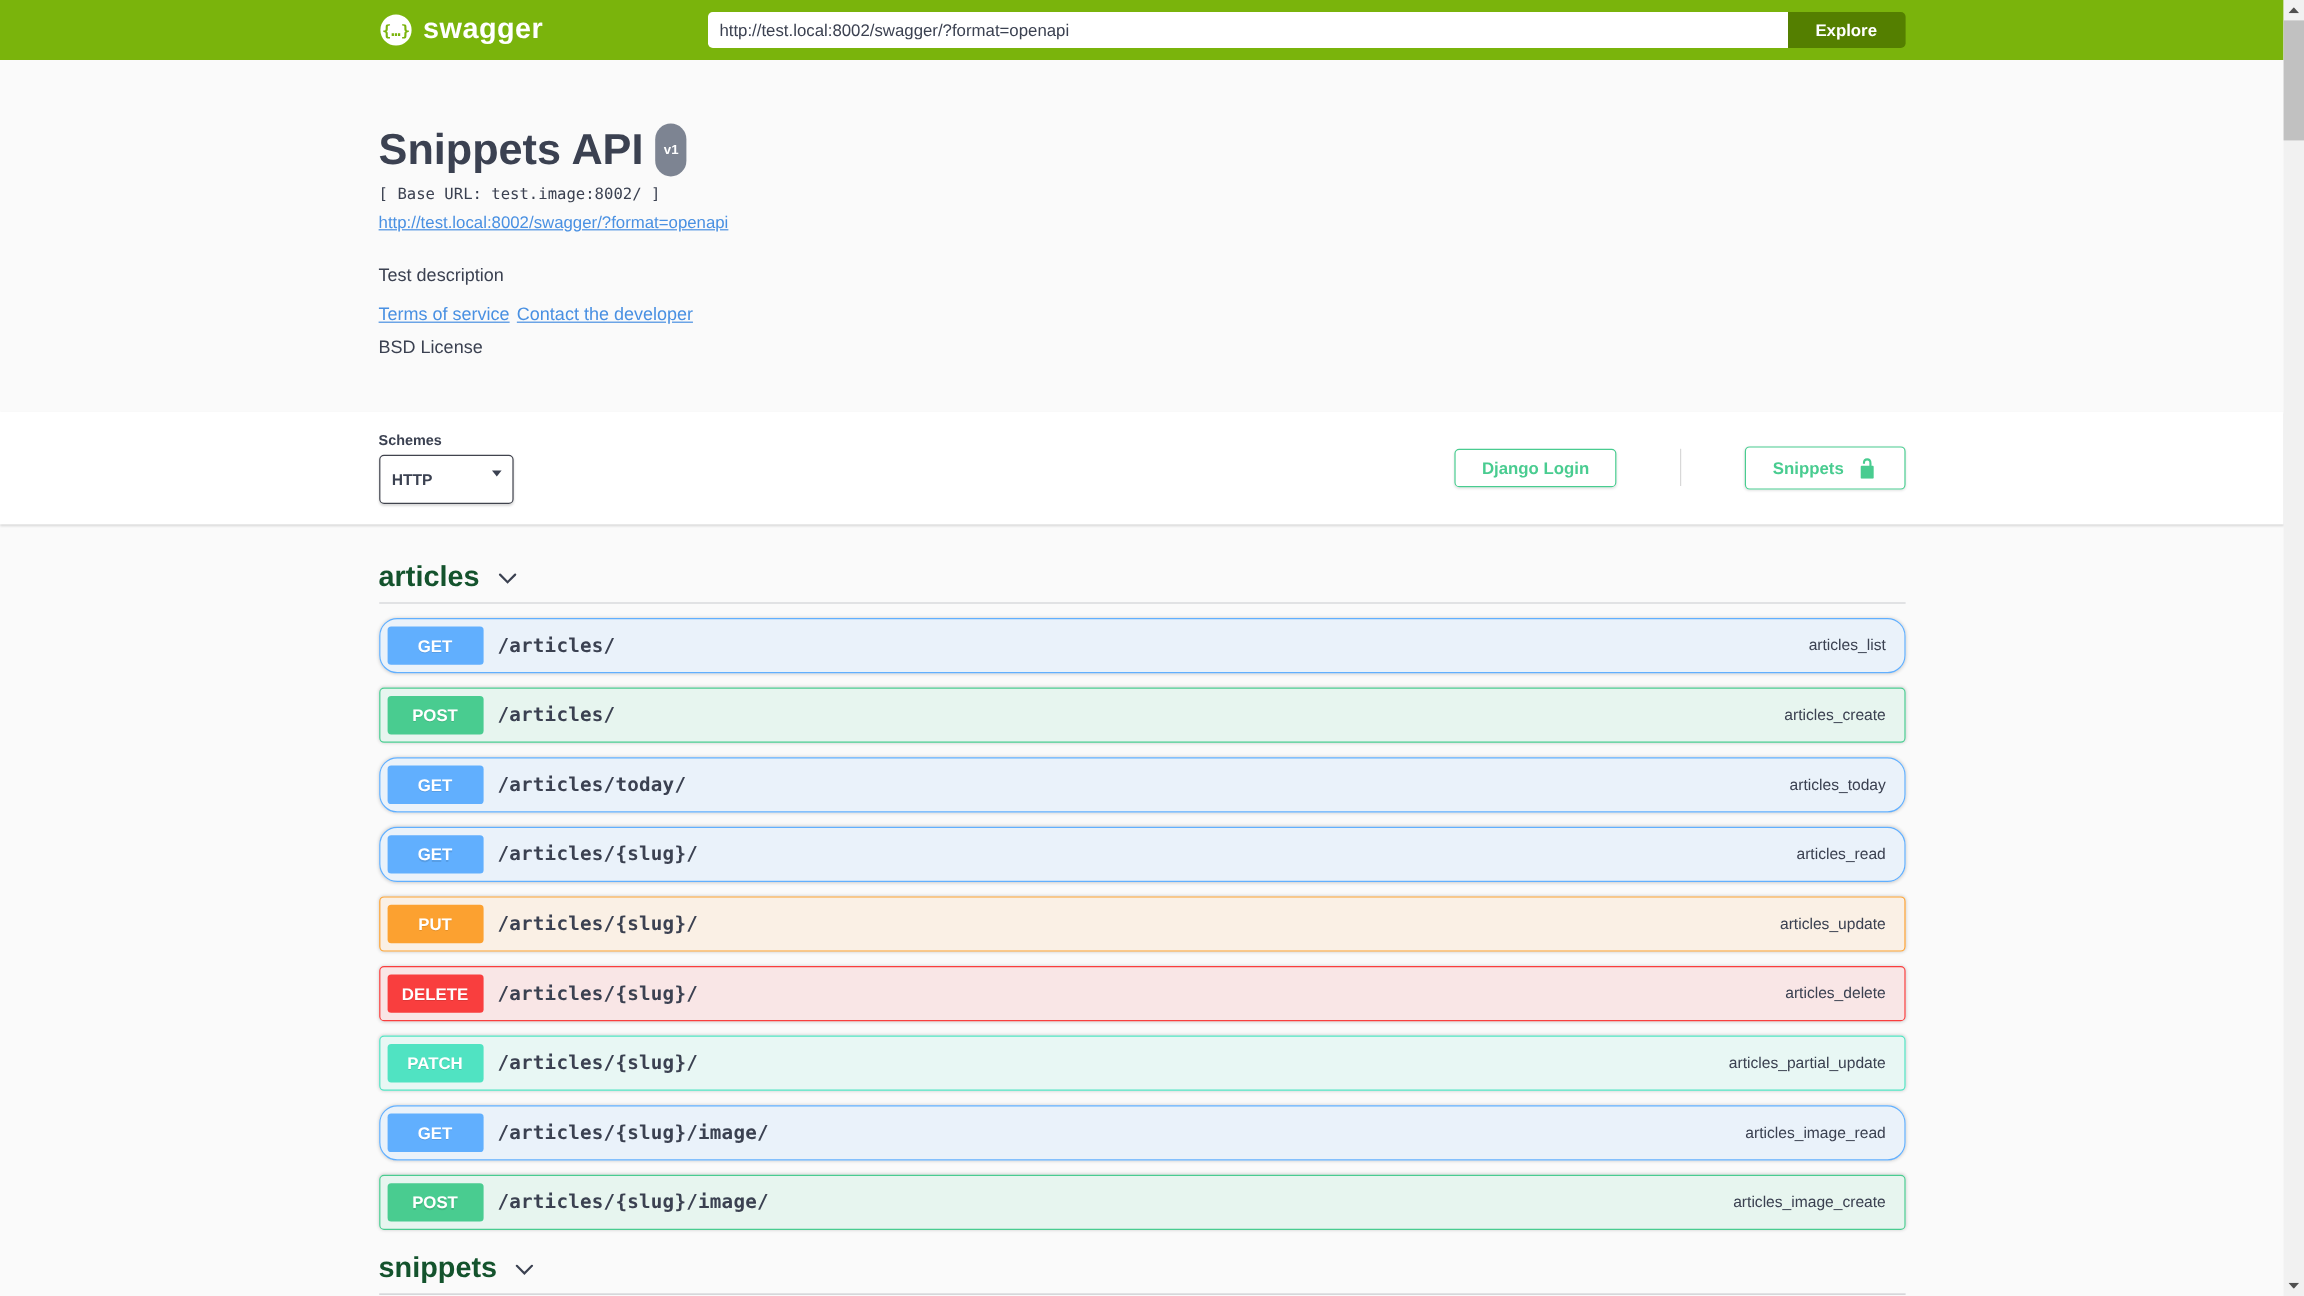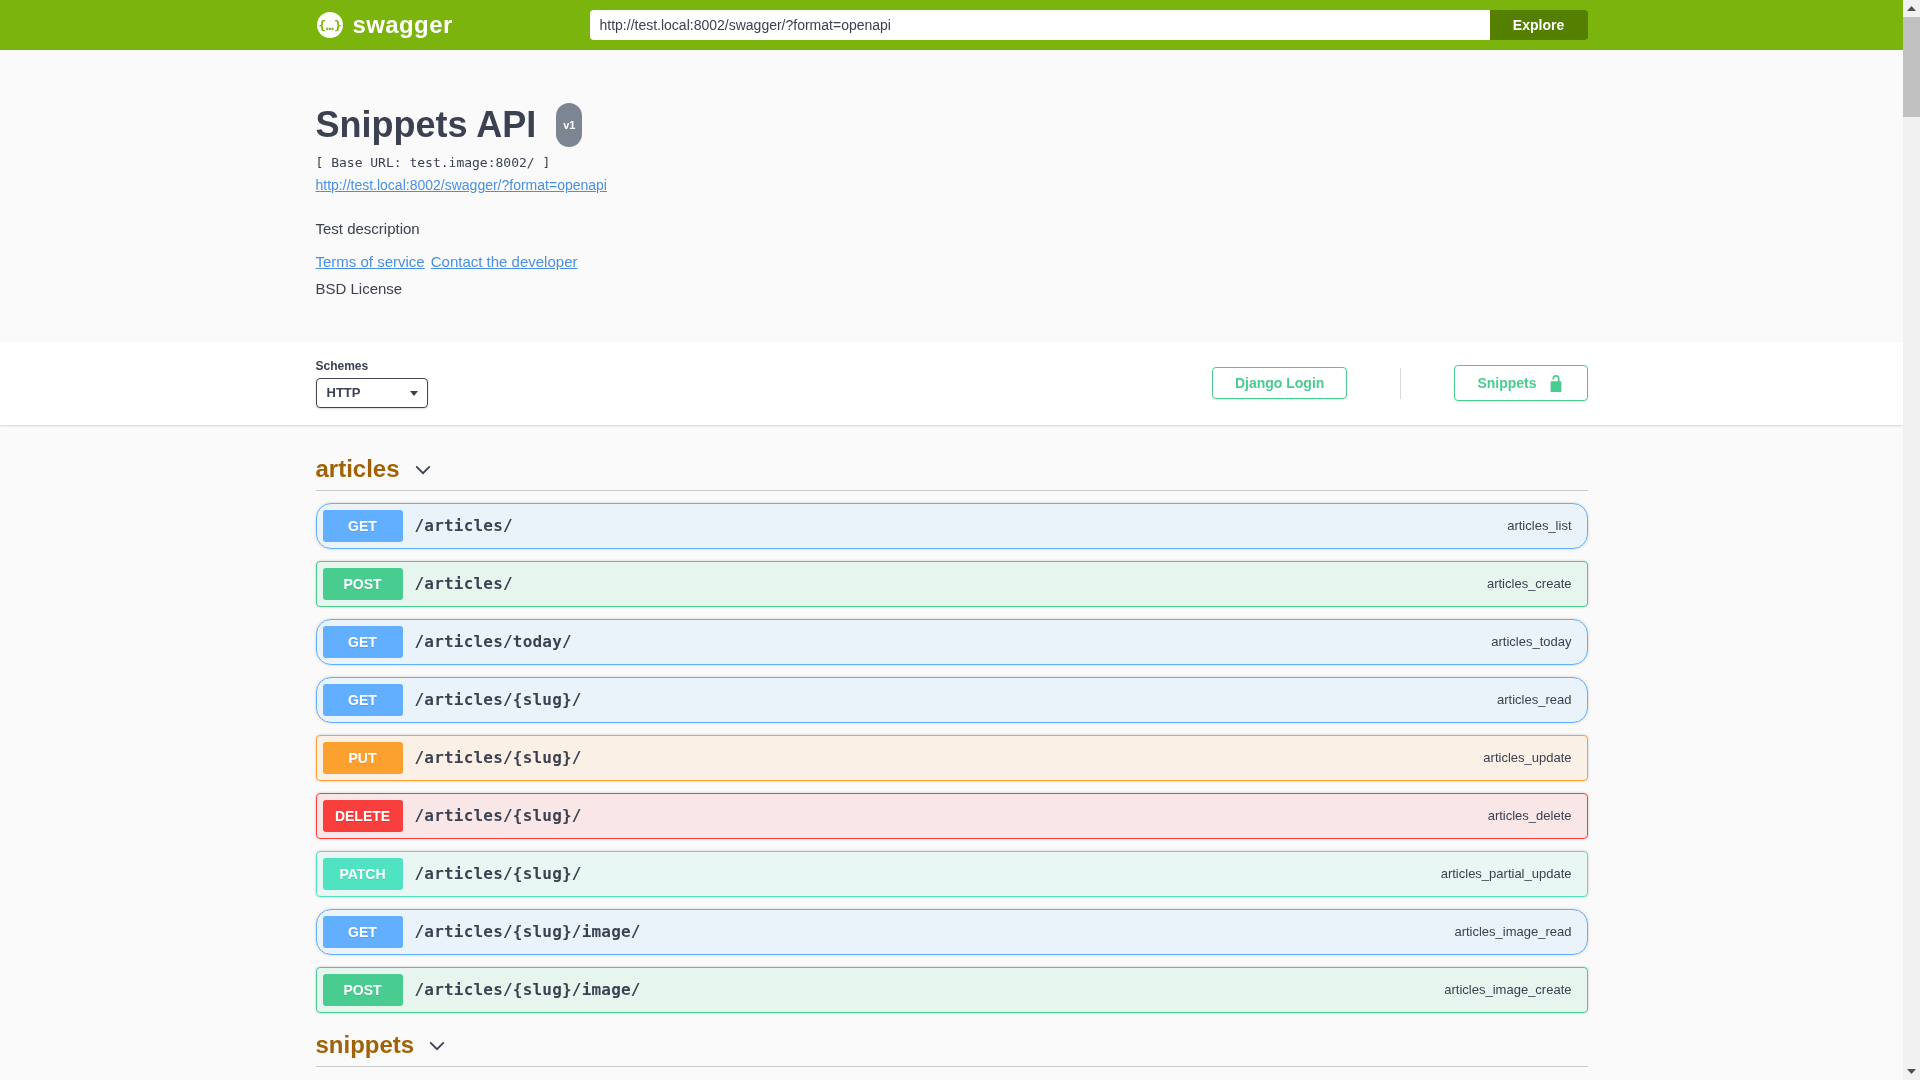--- a/index.html
+++ b/index.html
@@ -28,39 +28,39 @@
   }
   .download-url-button {
     height: 30px; width: 98px; border: none; border-radius: 0 4px 4px 0;
     background: var(--explore-button, #547f00); color: #fff;
     font-weight: 700; font-size: 14px; cursor: pointer;
     font-family: "Liberation Sans", sans-serif;
   }
 
   
   .information-container { padding: 55px 0 45px; }
-  .info-title { font-size: 36px; font-weight: 700; color: #3b4151; display: flex; align-items: flex-start; gap: 20px; line-height: 1.1; }
+  .info-title { font-size: 36px; font-weight: 700; color: #3b4151; display: flex; align-items: flex-start; gap: 10px; line-height: 1.1; }
   .version-stamp {
     background: var(--version-badge-bg, #7d8492); color: #fff; font-size: 11px; font-weight: 700;
     border-radius: 50px; padding: 16px 7px; position: relative; top: -2px; letter-spacing: 0;
   }
   .base-url { font-family: "DejaVu Sans Mono", monospace; font-size: 13px; color: #3b4151; margin-top: 6px; }
   .spec-link { display: inline-block; margin-top: 7px; font-size: 14px; color: var(--link, #4990e2); text-decoration: underline; cursor: pointer; }
   .info-description { margin-top: 24px; font-size: 15px; line-height: 1.4; }
   .info-links { margin-top: 13px; display: flex; flex-direction: row; gap: 6px; }
   .info-link { font-size: 15px; color: var(--link, #4990e2); text-decoration: underline; width: max-content; cursor: pointer; line-height: 1.3; }
   .info-license { margin-top: 8px; font-size: 15px; }
 
   
   .scheme-container { background: #fff; box-shadow: 0 1px 2px 0 rgba(0,0,0,.15); padding: 17px 16px; }
   .scheme-wrapper { display: flex; align-items: center; justify-content: space-between; }
   .schemes-title { font-size: 12px; font-weight: 700; color: #3b4151; margin-bottom: 5px; }
   .schemes-select-wrap { position: relative; width: 112px; }
   .schemes-select {
-    width: 112px; height: 30px; appearance: none; -webkit-appearance: none;
+    width: 112px; height: 41px; appearance: none; -webkit-appearance: none;
     border: 1px solid #41444e; border-radius: 4px; background: #fff;
     padding: 0 26px 0 10px; font-weight: 700; font-size: 13px; color: #3b4151;
     font-family: "Liberation Sans", sans-serif; box-shadow: 0 1px 2px 0 rgba(0,0,0,.15);
     cursor: pointer;
   }
   .select-arrow {
     position: absolute; right: 10px; top: 13px; width: 0; height: 0; pointer-events: none;
     border-left: 4px solid transparent; border-right: 4px solid transparent; border-top: 5px solid #3b4151;
   }
   .auth-wrapper { display: flex; align-items: center; gap: 44px; }
@@ -71,21 +71,21 @@
     font-size: 14px; font-weight: 700; cursor: pointer; line-height: 1;
     font-family: "Liberation Sans", sans-serif; box-shadow: 0 1px 2px rgba(0,0,0,.1);
   }
   .auth-divider { width: 1px; height: 31px; background: #d8d8d8; margin: 0 9px; }
 
   
   .sections-wrapper { padding-top: 32px; padding-bottom: 40px; }
   .opblock-tag-section:not(:first-child) { margin-top: 20px; }
   .opblock-tag {
     display: flex; align-items: center; gap: 14px;
-    font-size: 24px; font-weight: 700; color: #a16207; line-height: 1;
+    font-size: 24px; font-weight: 700; color: #14532d; line-height: 1;
     padding: 0 0 9px; border-bottom: 1px solid rgba(59,65,81,.25);
     margin-bottom: 12px; cursor: pointer;
   }
   .tag-arrow { margin-top: 3px; }
 
   
   .opblock { border-radius: 4px; margin-bottom: 12px; border: 1px solid #909090; box-shadow: 0 0 3px rgba(0,0,0,.19); }
   .opblock-get    { border-color: var(--get, #61affe);    background: rgba(97,175,254,.1); border-radius: 15px; }
   .opblock-post   { border-color: var(--post, #49cc90);   background: rgba(73,204,144,.1); }
   .opblock-put    { border-color: var(--put, #fca130);    background: rgba(252,161,48,.1); }

